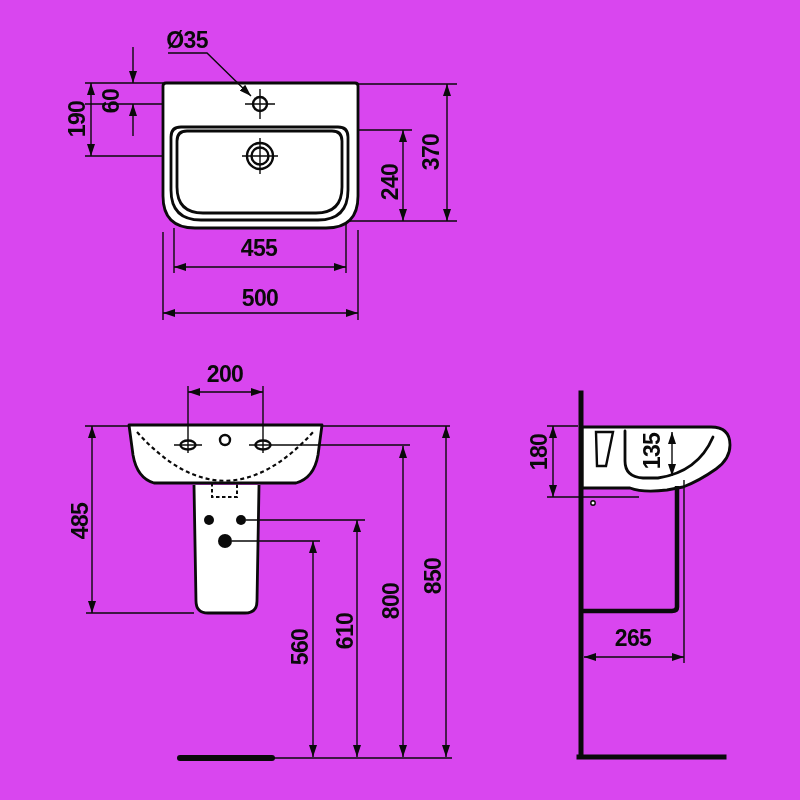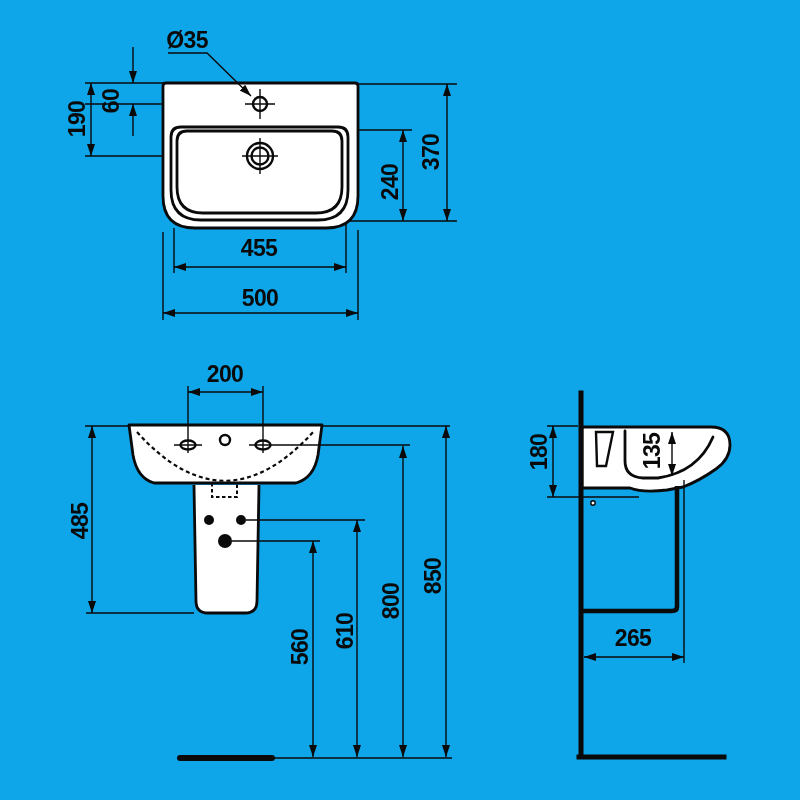--- a/index.html
+++ b/index.html
@@ -1,16 +1,16 @@
 <!DOCTYPE html>
 <html><head>
 <meta charset="utf-8">
 <style>
   html,body{margin:0;padding:0;background:#ffffff;}
-  .canvas{width:800px;height:800px;background:#0ea5e9;position:relative;overflow:hidden;}
+  .canvas{width:800px;height:800px;background:#d946ef;position:relative;overflow:hidden;}
   svg{display:block;}
   svg text{
     font-family:"Liberation Sans",sans-serif;
     font-weight:700;
     font-size:23px;
     letter-spacing:-0.6px;
     fill:#0a0a0a;
   }
   .ol{fill:#ffffff;stroke:#0a0a0a;stroke-width:2.8;stroke-linejoin:round;}
   .ln{fill:none;stroke:#0a0a0a;stroke-width:2.8;stroke-linejoin:round;stroke-linecap:round;}

